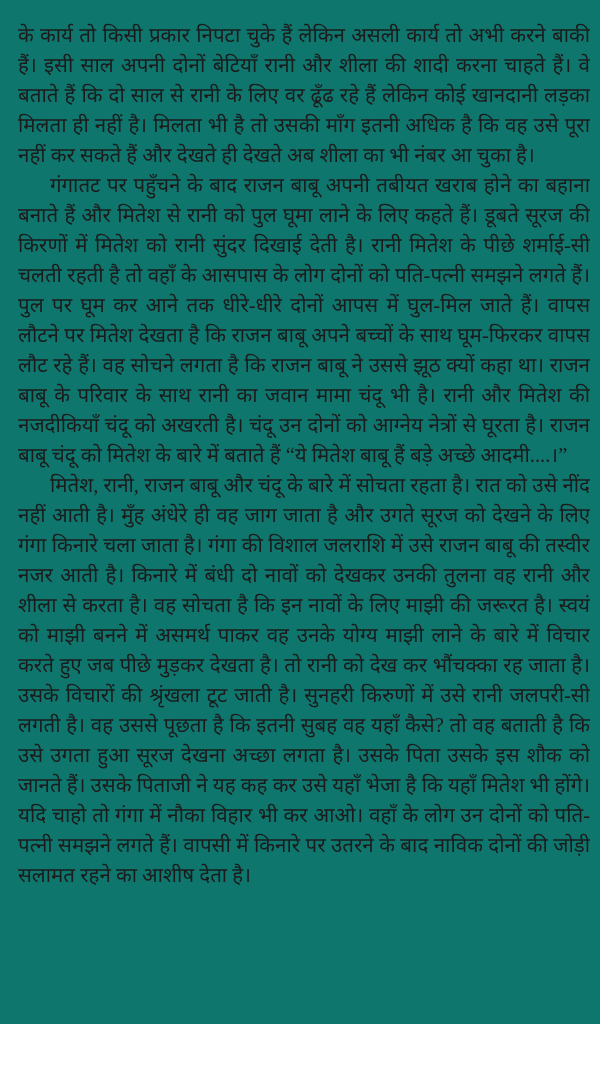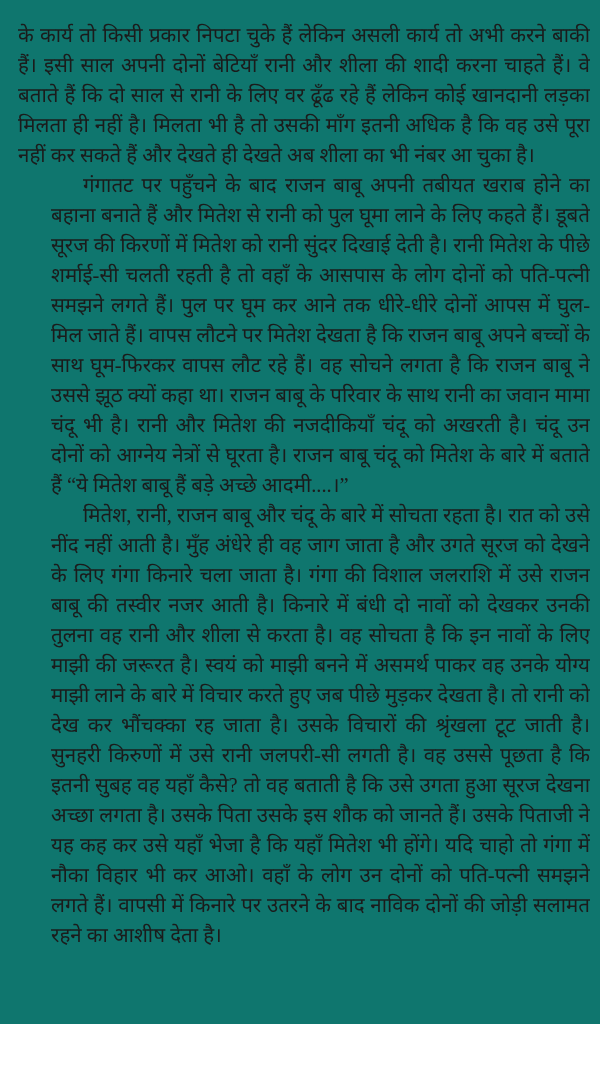--- a/index.html
+++ b/index.html
@@ -28,21 +28,20 @@
     text-align: justify;
     text-justify: inter-word;
   }
   .text-block p {
     margin: 0;
     padding: 0;
     text-indent: 0;
   }
   .text-block p.indent {
     text-indent: 32px;
-    margin-left: 33px;
   }
   .page-footer {
     position: absolute;
     right: 38px;
     top: 1012px;
     font-size: 13px;
     line-height: 28px;
     color: #1b1b1b;
     white-space: nowrap;
     margin-top: 12px;

